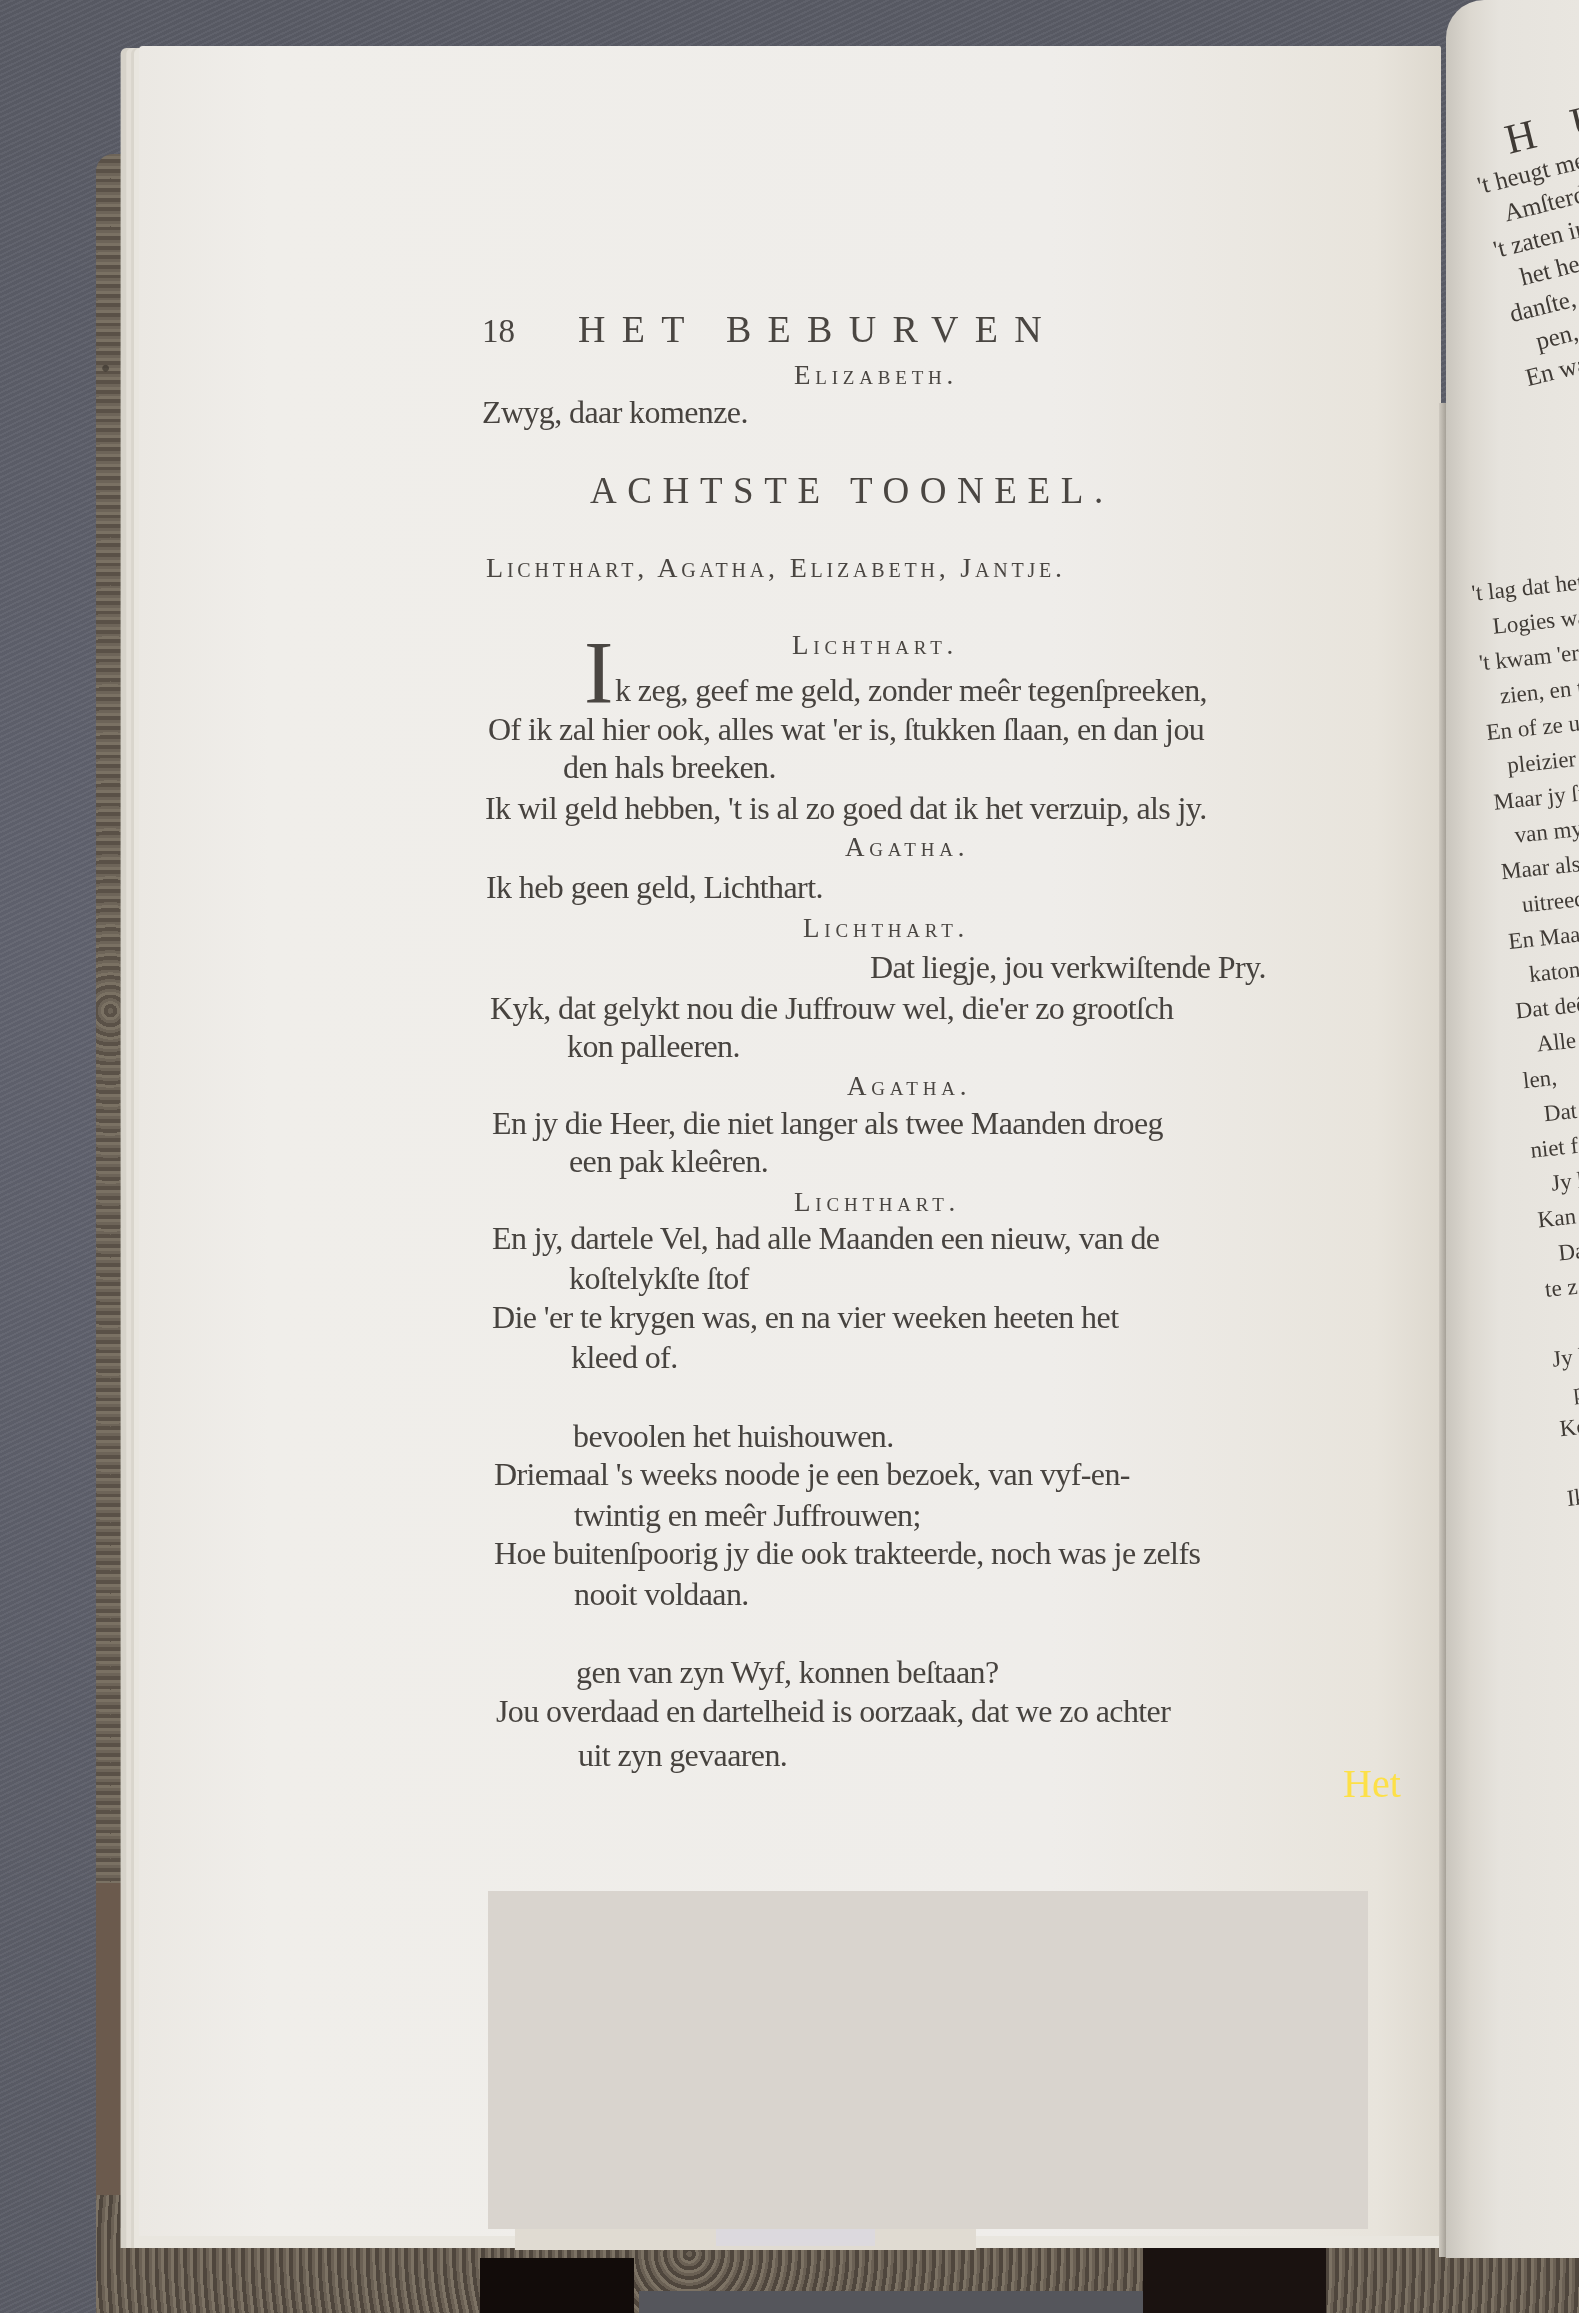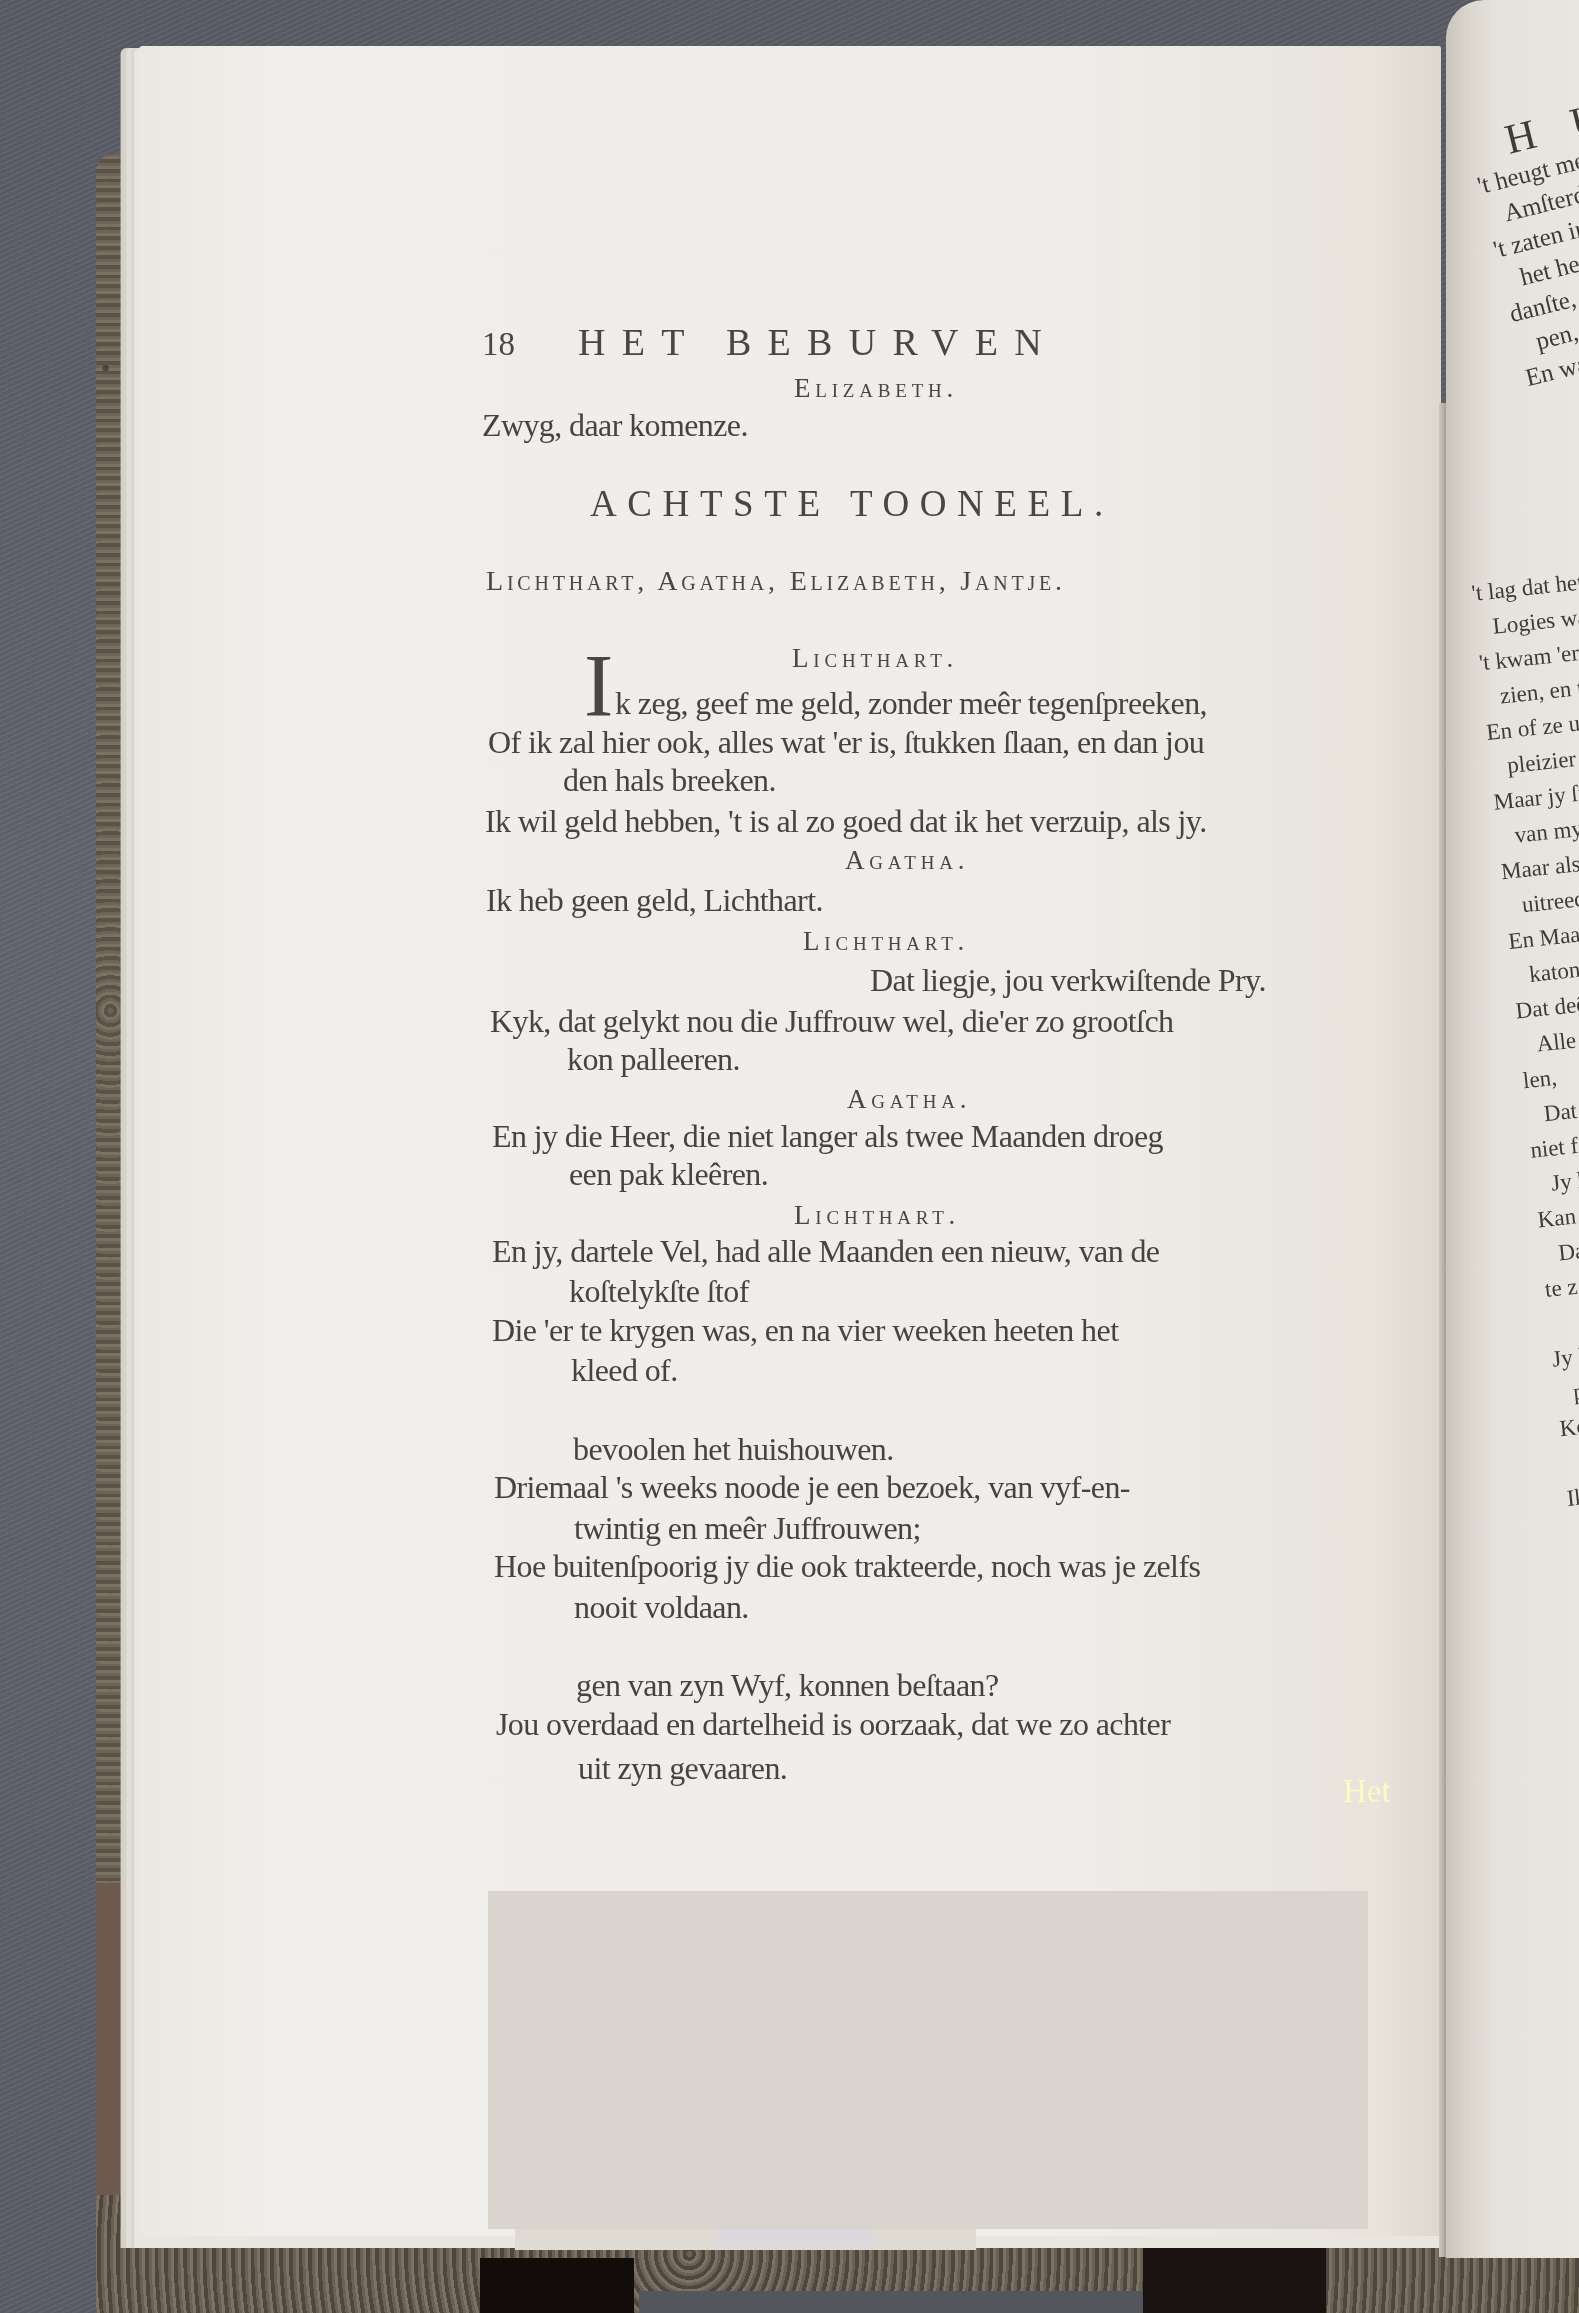--- a/index.html
+++ b/index.html
@@ -80,21 +80,21 @@
       color: #3f3a35; font-size: 25px; line-height: 33px;
     }
     .facing-text .fh { font-size: 42px; letter-spacing: 13.4px; margin-left: 38px; margin-bottom: 3.8px; }
     .facing-lines {
       position: absolute; left: 1470px; top: 576px; width: 110px;
       color: #3f3a35; font-size: 23px; line-height: 35px;
       transform: rotate(-6deg); transform-origin: 0 0;
       white-space: nowrap;
     }
     .facing-lines div:nth-child(even) { padding-left: 17.3px; }
-    .text-block { position: absolute; left: 0; top: 13px; width: 1579px; height: 2096px; }
+    .text-block { position: absolute; left: 0; top: 0; width: 1579px; height: 2096px; }
     .ln {
       position: absolute; white-space: nowrap; color: #47433f;
       font-size: 32px; letter-spacing: -0.6px;
     }
     .running-head {
       position: absolute; left: 482px; top: 307px; color: #4a4642; font-size: 37px;
     }
     .running-head .pg { font-size: 33px; margin-right: 63px; }
     .running-head .title { letter-spacing: 16.3px; font-size: 38px; }
     .speaker {
@@ -106,21 +106,21 @@
       font-size: 37px; letter-spacing: 10.6px;
     }
     .cast {
       position: absolute; left: 486px; top: 552px; color: #4a4642;
       font-size: 28px; letter-spacing: 3.8px; font-variant: small-caps;
     }
     .dropcap {
       position: absolute; left: 584px; top: 629px; color: #4a4642;
       font-size: 88px; line-height: 88px;
     }
-    .catchword { position: absolute; left: 1343px; top: 1760px; color: #fef9c3; font-size: 33px; }
+    .catchword { position: absolute; left: 1343px; top: 1760px; color: #fde047; font-size: 40px; }
   </style>
 </head>
 <body>
 
 <div class="backdrop"></div>
 <div class="cover-left"></div>
 <div class="cover-left-lower"></div>
 <div class="cover-bottom"></div>
 <div class="cover-bottom-dark2"></div>
 <div class="cover-bottom-dark"></div>

